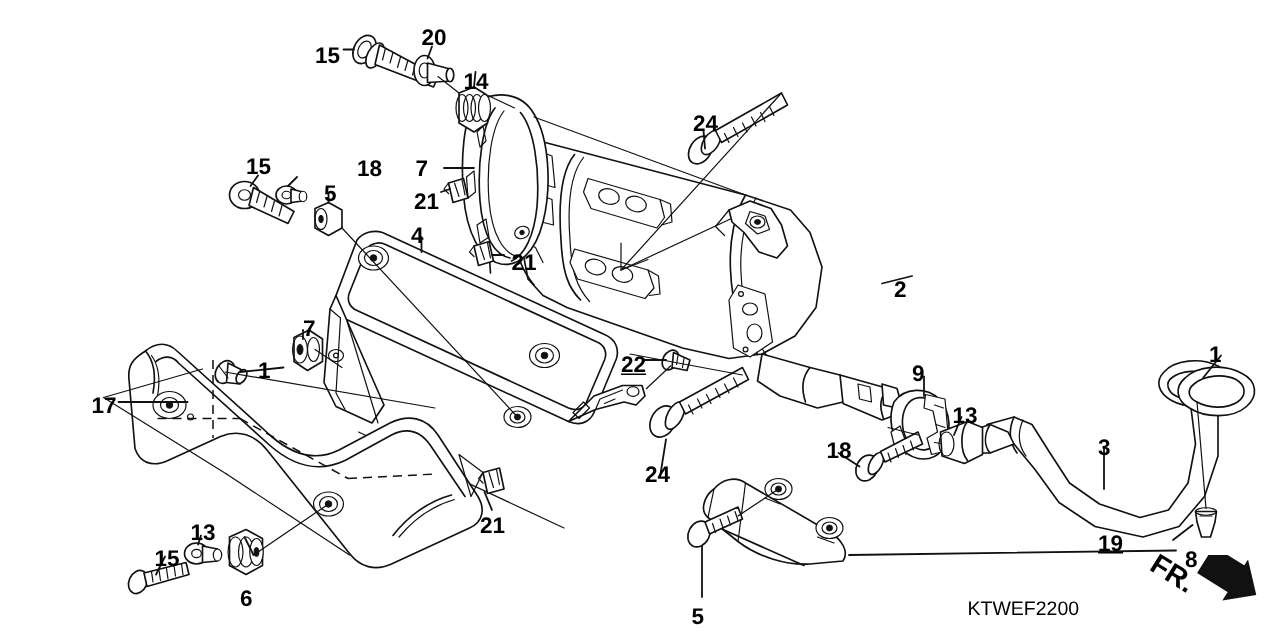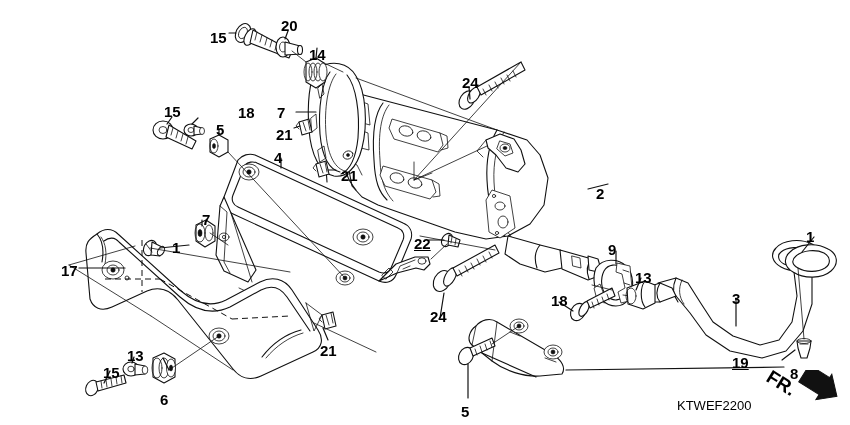--- a/index.html
+++ b/index.html
@@ -75,21 +75,20 @@
     white-space: nowrap;
     letter-spacing: 0px;
   }
   .code {
     position: absolute;
     font-family: "Liberation Sans", sans-serif;
     font-size: 13px;
     font-weight: normal;
     color: #000000;
     white-space: nowrap;
-    margin-left: 32px;
   }
   .fr {
     position: absolute;
     font-family: "Liberation Sans", sans-serif;
     font-size: 19px;
     font-weight: bold;
     color: #000000;
     transform: rotate(32deg);
     transform-origin: left top;
     white-space: nowrap;

